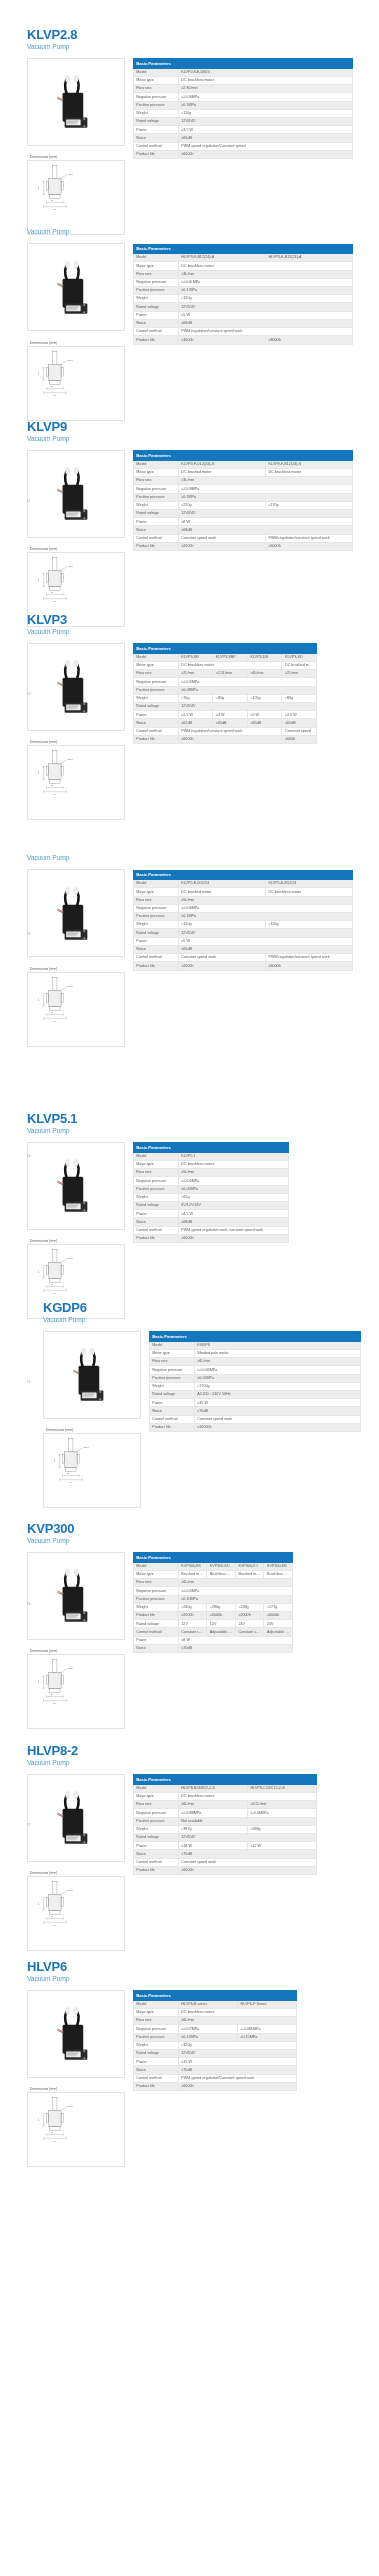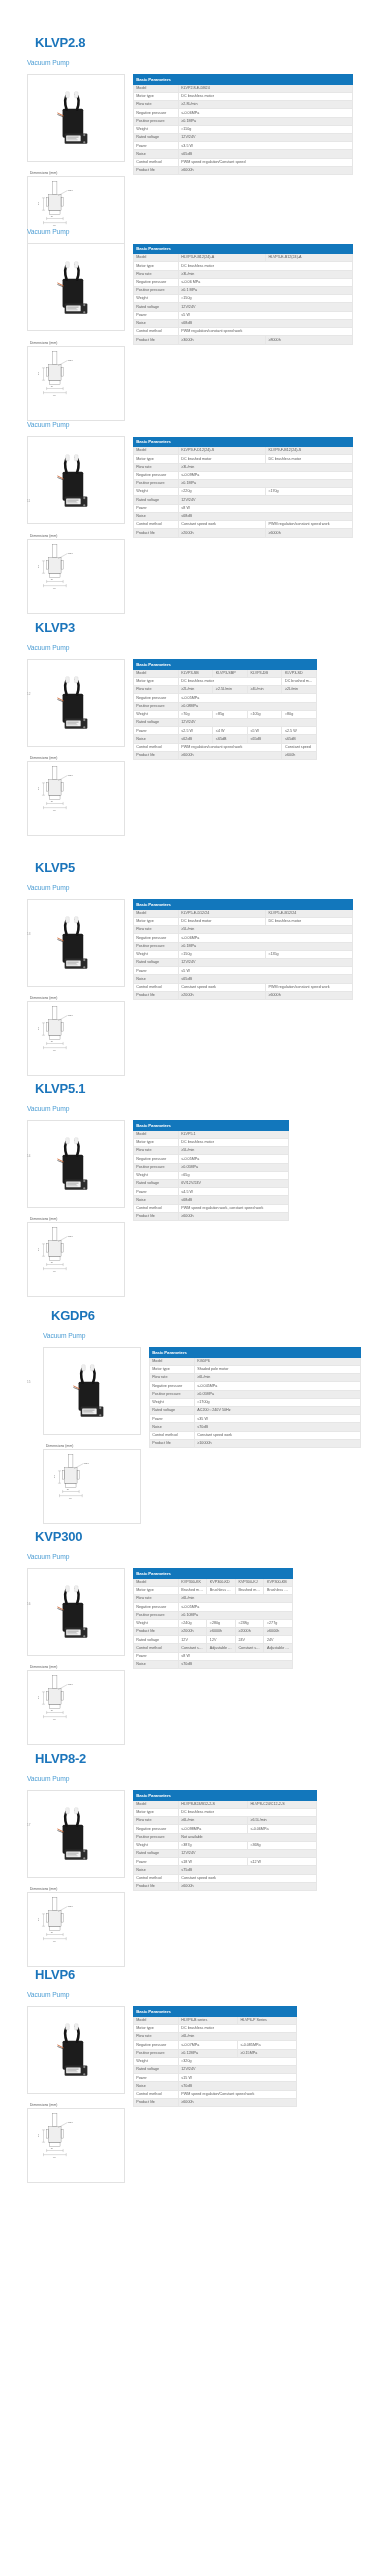--- a/index.html
+++ b/index.html
@@ -22,21 +22,21 @@
     padding:0 27px 0 27px;
     box-sizing:border-box;
     position:relative;
   }
   .prod-title{
     font-size:13px;
     line-height:1.05;
     font-weight:700;
     color:#1b75bb;
     letter-spacing:-0.2px;
-    margin:8px;
+    margin:0;
     padding:0;
   }
   .prod-sub{
     font-size:6.7px;
     line-height:1.5;
     font-weight:400;
     color:#4e9ed4;
     margin:0 0 6.2px 0;
     letter-spacing:-0.1px;
   }
@@ -348,20 +348,21 @@
                   <td class="label">Product life</td>
                   <td colspan="1">≥3000h</td>
                   <td colspan="1">≥8000h</td>
                 </tr>
               </tbody>
             </table>
           </div>
         </div>
       </section>
       <section class="product" style="position: absolute; top: 420px; left: 0px; width: 380px;">
+        <h1 class="prod-title">KLVP9</h1>
         <div class="prod-sub">Vacuum Pump</div>
         <div class="prod-body">
           <div class="left-col">
             <div class="photo-box">
   <svg viewBox="0 0 120 110" width="62" height="57">
     <rect x="34" y="38" width="40" height="56" rx="3" class="art-black"></rect>
     <rect x="38" y="86" width="44" height="20" rx="2" class="art-dark"></rect>
     <rect x="41" y="90" width="28" height="11" rx="1" fill="#f0f0f0"></rect>
     <rect x="43" y="92" width="22" height="2" fill="#aaa"></rect>
     <rect x="43" y="95" width="18" height="1.5" fill="#bbb"></rect>
@@ -596,21 +597,20 @@
                   <td class="label">Product life</td>
                   <td colspan="3">≥6000h</td>
                   <td colspan="1">≥600h</td>
                 </tr>
               </tbody>
             </table>
           </div>
         </div>
       </section>
       <section class="product" style="position: absolute; top: 853px; left: 0px; width: 380px;">
-        <h1 class="prod-title">KLVP5</h1>
         <div class="prod-sub">Vacuum Pump</div>
         <div class="prod-body">
           <div class="left-col">
             <div class="photo-box">
   <svg viewBox="0 0 120 110" width="62" height="57">
     <rect x="34" y="38" width="40" height="56" rx="3" class="art-black"></rect>
     <rect x="38" y="86" width="44" height="20" rx="2" class="art-dark"></rect>
     <rect x="41" y="90" width="28" height="11" rx="1" fill="#f0f0f0"></rect>
     <rect x="43" y="92" width="22" height="2" fill="#aaa"></rect>
     <rect x="43" y="95" width="18" height="1.5" fill="#bbb"></rect>
@@ -712,21 +712,21 @@
                 <tr class="alt">
                   <td class="label">Product life</td>
                   <td colspan="1">≥2000h</td>
                   <td colspan="1">≥6000h</td>
                 </tr>
               </tbody>
             </table>
           </div>
         </div>
       </section>
-      <section class="product" style="position: absolute; top: 1074px; left: 0px; width: 316px;">
+      <section class="product" style="position: absolute; top: 1112px; left: 0px; width: 316px;">
         <h1 class="prod-title">KLVP5.1</h1>
         <div class="prod-sub">Vacuum Pump</div>
         <div class="prod-body">
           <div class="left-col">
             <div class="photo-box">
   <svg viewBox="0 0 120 110" width="62" height="57">
     <rect x="34" y="38" width="40" height="56" rx="3" class="art-black"></rect>
     <rect x="38" y="86" width="44" height="20" rx="2" class="art-dark"></rect>
     <rect x="41" y="90" width="28" height="11" rx="1" fill="#f0f0f0"></rect>
     <rect x="43" y="92" width="22" height="2" fill="#aaa"></rect>

